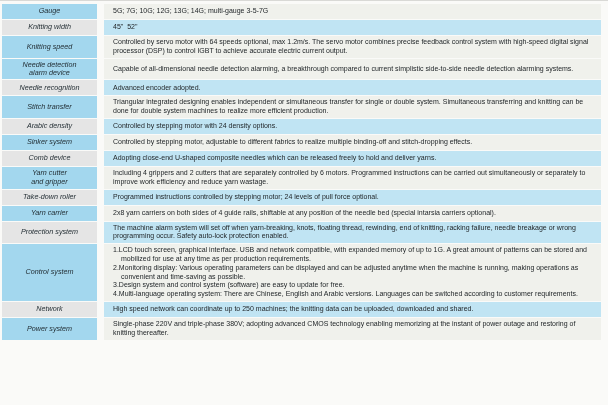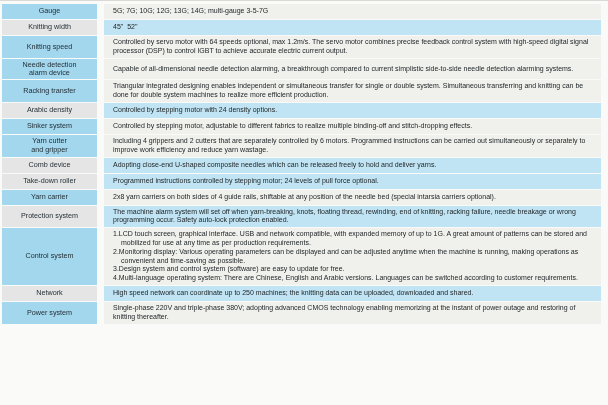--- a/index.html
+++ b/index.html
@@ -28,20 +28,21 @@
     display:flex;
     align-items:center;
     justify-content:center;
     text-align:center;
     font-size:7.2px;
     line-height:8.4px;
     color:#1f2a30;
     white-space:pre-line;
     padding:2px 1px;
     box-sizing:border-box;
+    font-style:italic;
   }
   .cell-value{
     flex:1;
     display:flex;
     flex-direction:column;
     justify-content:center;
     font-size:7px;
     line-height:8.8px;
     color:#22272a;
     padding:2px 5px 2px 9px;
@@ -78,49 +79,55 @@
         <span>Controlled by servo motor with 64 speeds optional, max 1.2m/s. The servo motor combines precise feedback control system with high-speed digital signal processor (DSP) to control IGBT to achieve accurate electric current output.</span>
       </div>
     </div>
     <div class="row odd">
       <div class="cell-label">Needle detection
 alarm device</div>
       <div class="cell-value">
         <span>Capable of all-dimensional needle detection alarming, a breakthrough compared to current simplistic side-to-side needle detection alarming systems.</span>
       </div>
     </div>
+    <div class="row even">
+      <div class="cell-label">Needle recognition</div>
+      <div class="cell-value">
+        <span>Advanced encoder adopted.</span>
+      </div>
+    </div>
     <div class="row odd">
-      <div class="cell-label">Racking transfer</div>
+      <div class="cell-label">Stitch transfer</div>
       <div class="cell-value">
         <span>Triangular integrated designing enables independent or simultaneous transfer for single or double system. Simultaneous transferring and knitting can be done for double system machines to realize more efficient production.</span>
       </div>
     </div>
     <div class="row even">
       <div class="cell-label">Arabic density</div>
       <div class="cell-value">
         <span>Controlled by stepping motor with 24 density options.</span>
       </div>
     </div>
     <div class="row odd">
       <div class="cell-label">Sinker system</div>
       <div class="cell-value">
         <span>Controlled by stepping motor, adjustable to different fabrics to realize multiple binding-off and stitch-dropping effects.</span>
       </div>
     </div>
+    <div class="row even">
+      <div class="cell-label">Comb device</div>
+      <div class="cell-value">
+        <span>Adopting close-end U-shaped composite needles which can be released freely to hold and deliver yarns.</span>
+      </div>
+    </div>
     <div class="row odd">
       <div class="cell-label">Yarn cutter
 and gripper</div>
       <div class="cell-value">
         <span>Including 4 grippers and 2 cutters that are separately controlled by 6 motors. Programmed instructions can be carried out simultaneously or separately to improve work efficiency and reduce yarn wastage.</span>
-      </div>
-    </div>
-    <div class="row even">
-      <div class="cell-label">Comb device</div>
-      <div class="cell-value">
-        <span>Adopting close-end U-shaped composite needles which can be released freely to hold and deliver yarns.</span>
       </div>
     </div>
     <div class="row even">
       <div class="cell-label">Take-down roller</div>
       <div class="cell-value">
         <span>Programmed instructions controlled by stepping motor; 24 levels of pull force optional.</span>
       </div>
     </div>
     <div class="row odd">
       <div class="cell-label">Yarn carrier</div>

